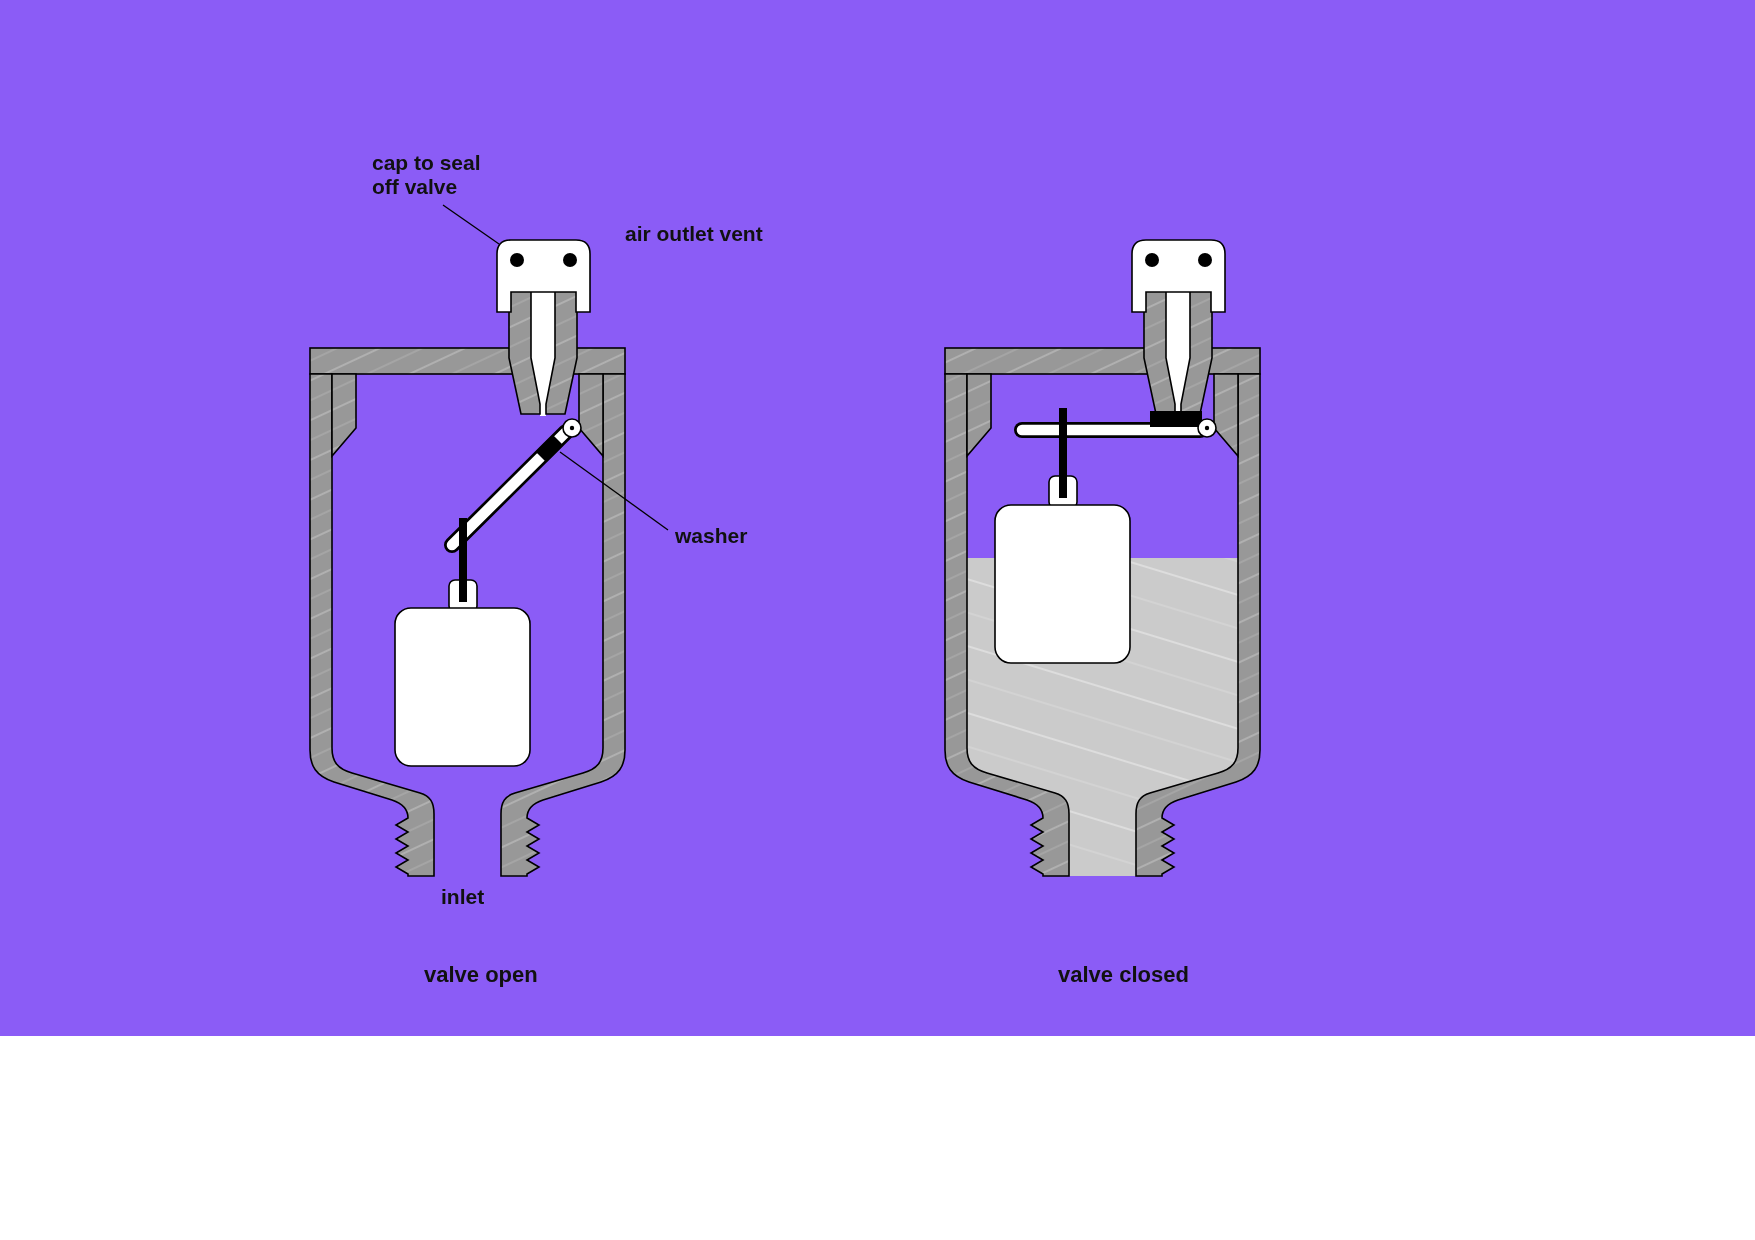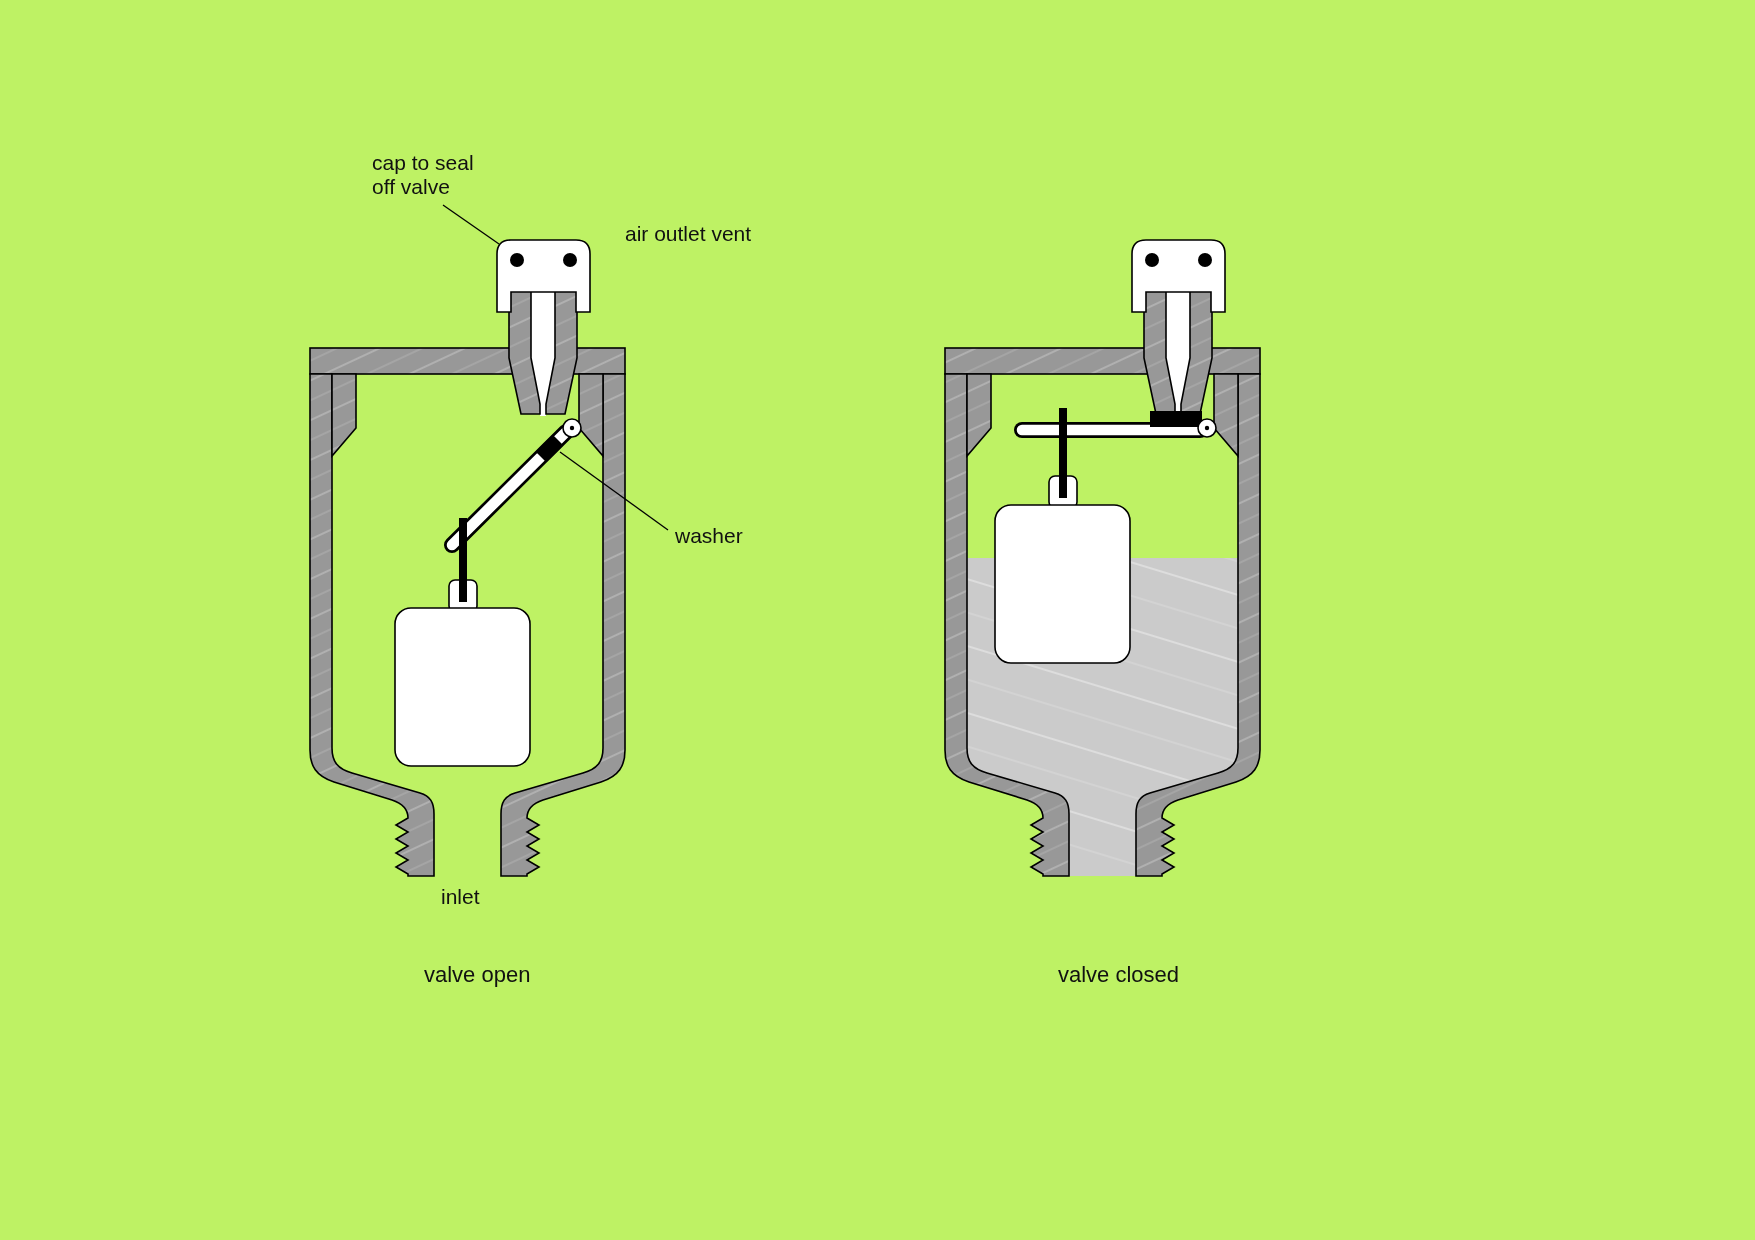--- a/index.html
+++ b/index.html
@@ -1,21 +1,22 @@
 <!DOCTYPE html>
 <html><head>
 <meta charset="utf-8">
 <style>
   html, body { margin: 0; padding: 0; background: #ffffff; }
   .canvas {
     position: relative;
     width: 1755px;
-    height: 1240px;
-    background: #bef264;
+    height: 1036px;
+    background: #8b5cf6;
     overflow: hidden;
+    font-weight: bold;
   }
   svg { position: absolute; top: 0; left: 0; }
   text {
     font-family: "Liberation Sans", sans-serif;
     font-size: 21px;
     fill: #111111;
   }
   .caption { font-size: 22px; }
   .wall { fill: url(#wallHatch); stroke: #000; stroke-width: 1.6; }
   .white-part { fill: #ffffff; stroke: #000; stroke-width: 1.6; }

